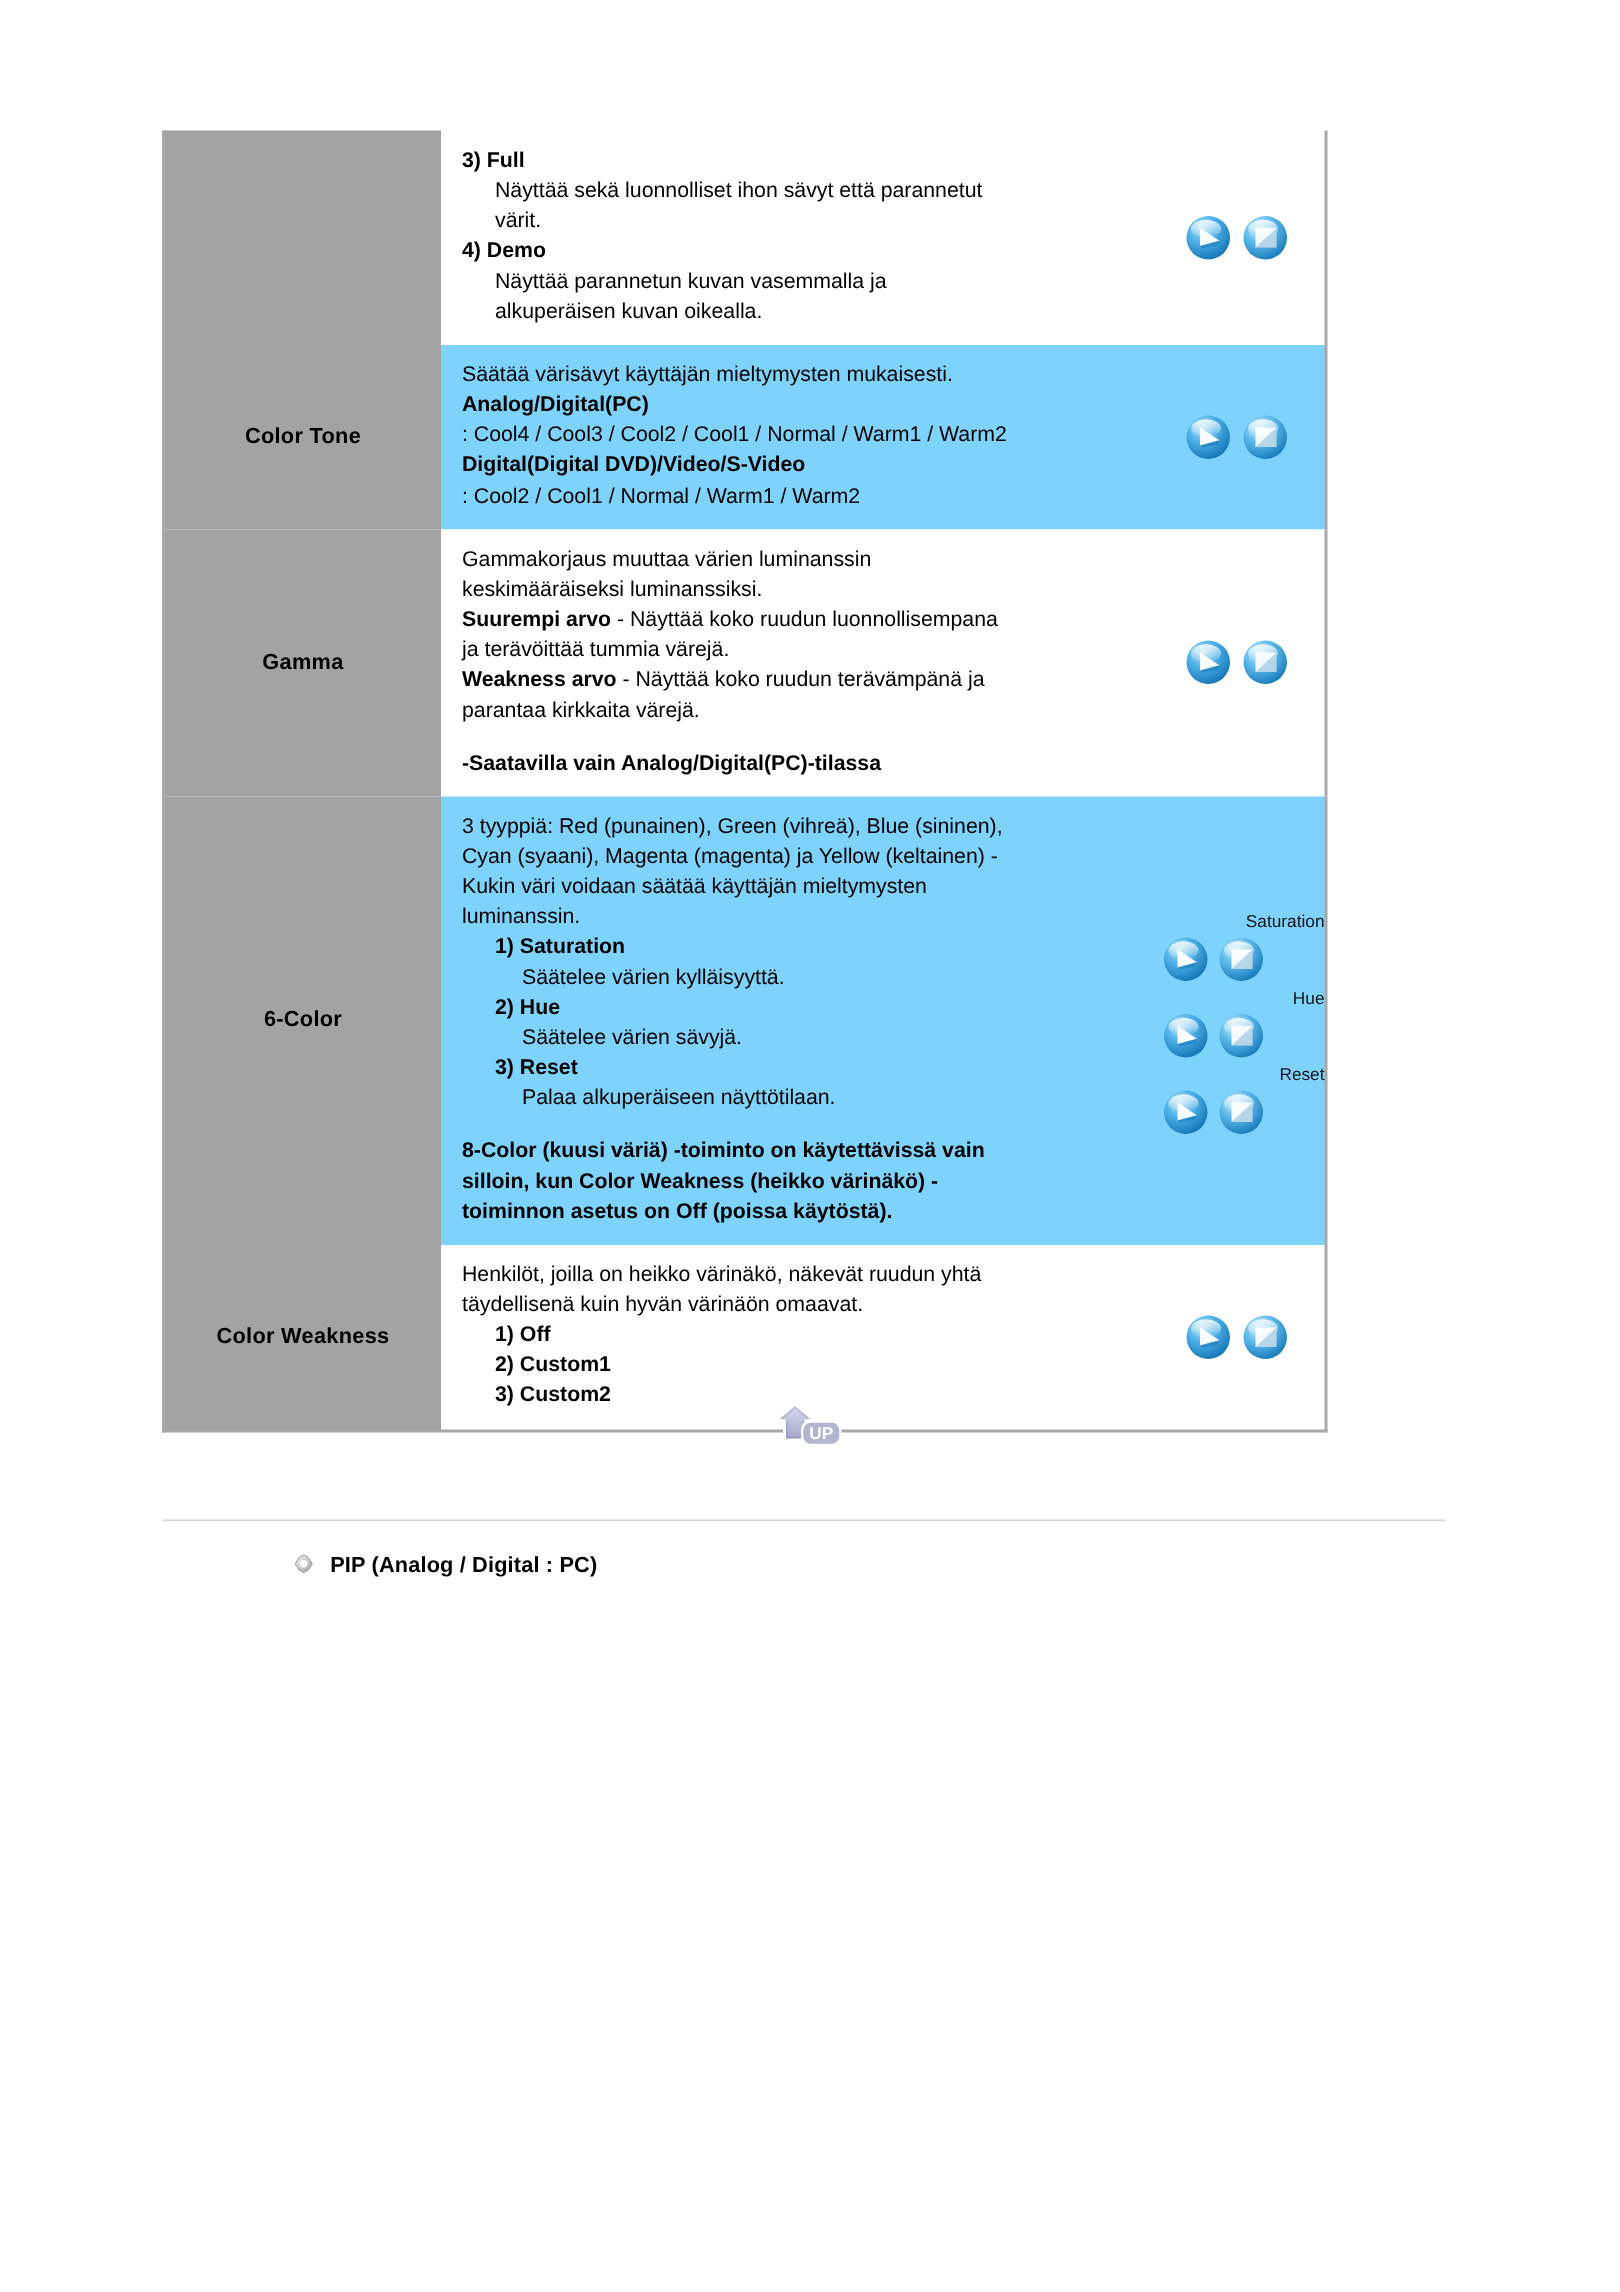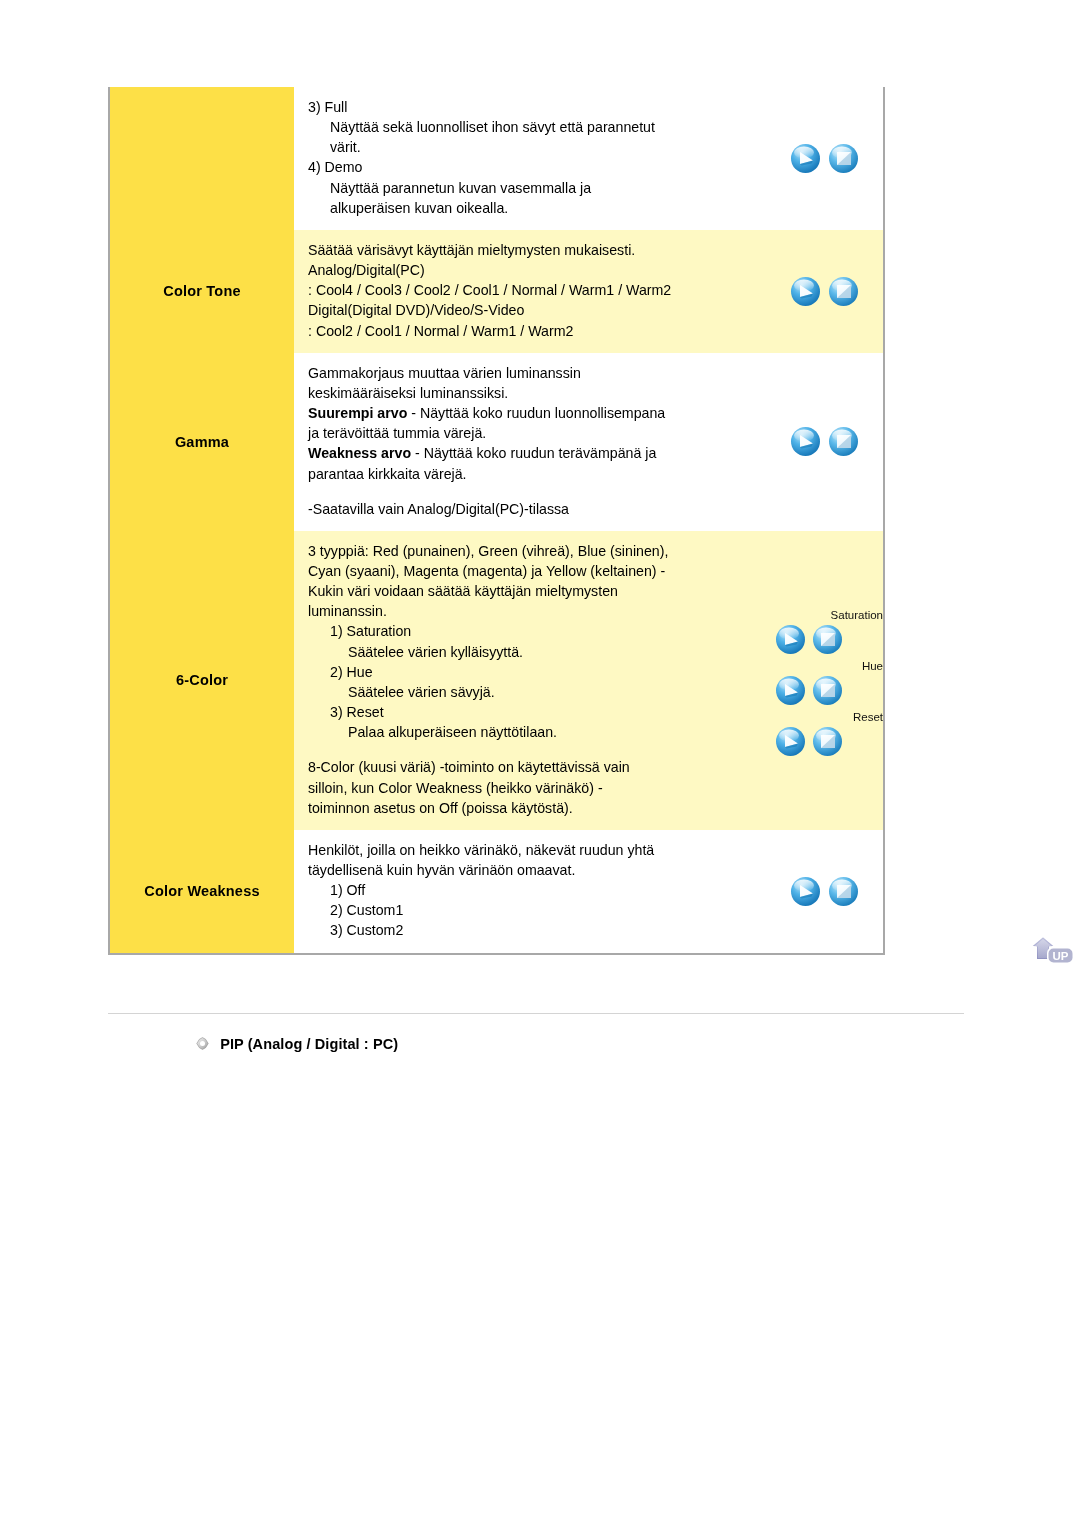--- a/index.html
+++ b/index.html
@@ -37,21 +37,21 @@
     border-top: 0;
   }
   .spec-table td {
     vertical-align: middle;
     padding: 0;
     border: 0;
   }
 
   .col-label {
     width: 184px;
-    background: #fde047;
+    background: #a3a3a3;
     text-align: center;
     font-size: 14.5px;
     font-weight: bold;
     letter-spacing: 0.2px;
     border-bottom: 1px solid #ffffff;
   }
   .col-label.last { border-bottom: 0; }
 
   .col-body {
     width: 444px;
@@ -67,24 +67,24 @@
     width: 117px;
     vertical-align: middle !important;
     text-align: center;
     border-left: 1px solid #ffffff;
     border-bottom: 1px solid #ffffff;
     padding: 6px 0 !important;
   }
   .col-icons.last { border-bottom: 0; }
 
   .bg-white { background: #ffffff; }
-  .bg-grey  { background: #fef9c3; margin-left: 45px; }
-
-  
-  .b { font-weight: normal; }
+  .bg-grey  { background: #7dd3fc; margin-left: 45px; }
+
+  
+  .b { font-weight: bold; }
   .ind { padding-left: 22px; display: block; }
   .sub { padding-left: 40px; display: block; }
   .spacer { display:block; height: 15px; }
   .line { display: block; }
 
   
   .btn-pair {
     display: inline-block;
     white-space: nowrap;
     line-height: 0;
@@ -110,21 +110,21 @@
     margin-top: 5px;
   }
   .icon-row { text-align: left; padding-left: 8px; }
 
   
   .up-wrap {
     position: absolute;
     left: 0;
     top: 930px;
     width: 1080px;
-    text-align: right;
+    text-align: center;
   }
   .up-btn {
     display: inline-block;
     width: 54px;
     height: 44px;
     line-height: 0;
   }
 
   
   .divider {

